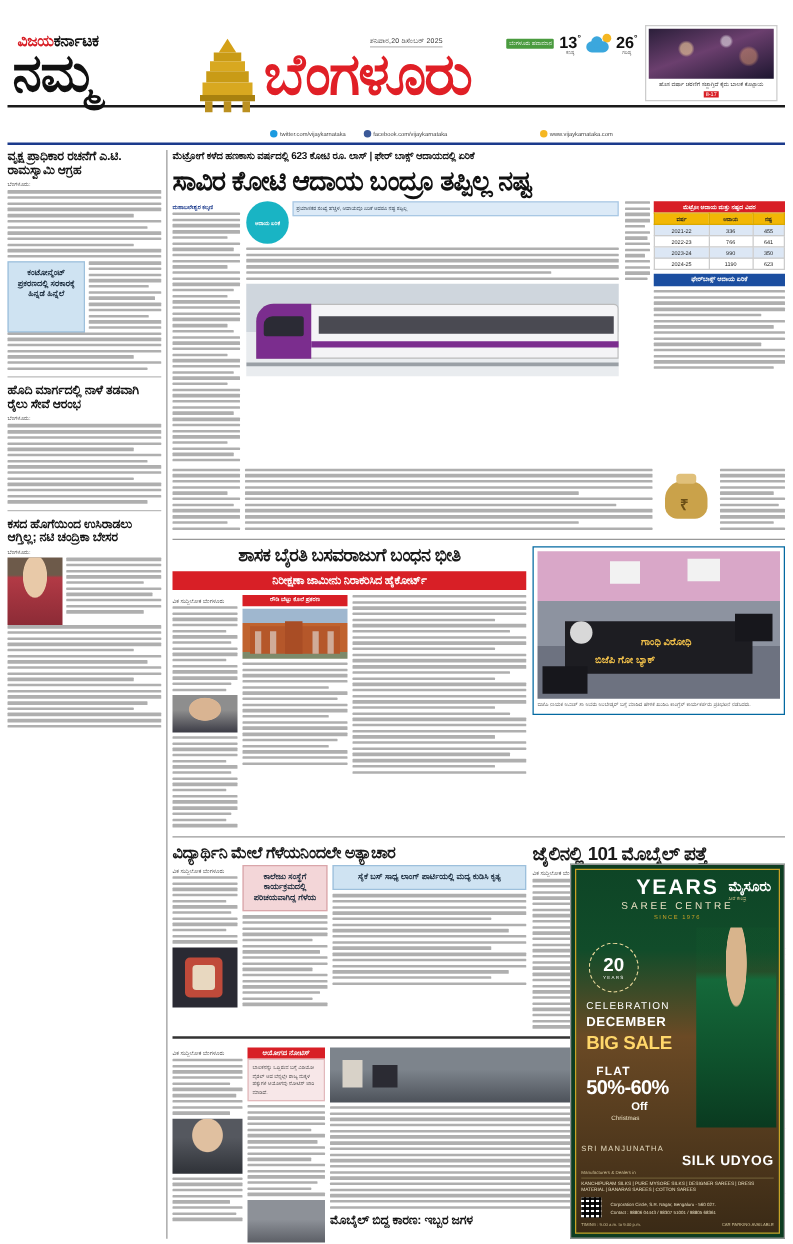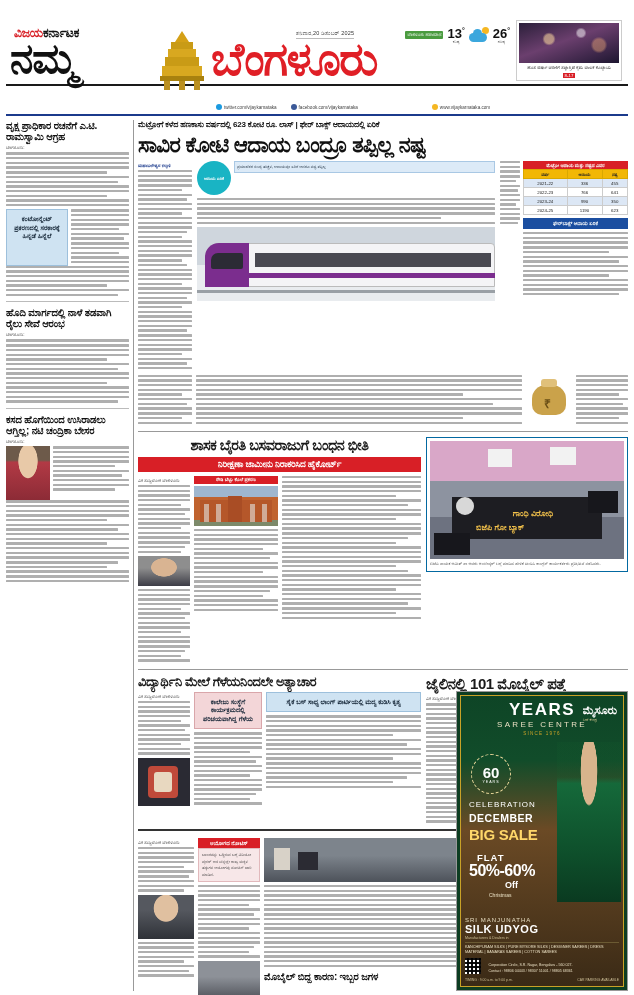--- a/index.html
+++ b/index.html
@@ -117,21 +117,21 @@
   .ad-big { position:absolute; left:8px; top:130px; color:#ffd76a; font-size:15px; font-weight:bold; letter-spacing:-.3px;}
   .ad-flat { position:absolute; left:16px; top:156px; color:#fff; font-size:9.5px; font-weight:bold; letter-spacing:1px;}
   .ad-off { position:absolute; left:8px; top:166px; color:#fff; font-size:16px; font-weight:bold; letter-spacing:-.5px;}
   .ad-off2 { position:absolute; left:44px; top:184px; color:#fff; font-size:9px; font-weight:bold;}
   .ad-xmas { position:absolute; left:28px; top:196px; color:#e9dfc2; font-size:5px; }
   .ad-lady2{ position:absolute; right:2px; top:46px; width:64px;height:160px;
              background:radial-gradient(ellipse at 50% 18%, #d8b48c 0 18%, transparent 19%),
                         linear-gradient(180deg, rgba(20,98,47,.15) 0 22%, #15693a 26%, #0e4f2b 70%, #0a3a20 100%);}
   .ad-foot { position:absolute; left:4px; right:4px; bottom:4px; color:#f0e6c8; }
   .ad-f1 { font-size:6px; letter-spacing:1px; color:#e6dcc0;}
-  .ad-f2 { font-size:11px; font-weight:bold; letter-spacing:.5px; color:#fff; }
+  .ad-f2 { font-size:11px; font-weight:bold; letter-spacing:.5px; color:#fff;text-align:right; }
   .ad-f3 { font-size:3.6px; color:#cdbf96; margin-top:1px;}
   .ad-f4 { font-size:3.8px; color:#e9dfc2; border-top:.5px solid #6b5a33; margin-top:2px; padding-top:1.5px; line-height:1.5;}
   .ad-qr { width:16px;height:16px;background:
       repeating-linear-gradient(90deg,#fff 0 2px,#111 2px 4px),
       repeating-linear-gradient(0deg,#fff 0 2px,#111 2px 4px);
       background-blend-mode:multiply; display:inline-block; vertical-align:top; margin-right:3px;}
   .ad-f5 { font-size:3.6px; color:#e6dcc0; display:inline-block; width:120px; line-height:1.55;}
   .ad-f6 { font-size:3.4px; color:#cdbf96; margin-top:2px; display:flex; justify-content:space-between;}
 
   .mob-blue { background:#1b7fc4; color:#fff; font-weight:bold; font-size:6.5px; text-align:center;
@@ -907,21 +907,21 @@
             <div class="ad-since">SINCE 1976</div>
           </div>
           <div class="ad-kn">
             <span>ಮೈಸೂರು</span>
             <small>ಸೀರೆ ಕೇಂದ್ರ</small>
           </div>
 
           <div class="ad-lady2"></div>
 
           <div class="badge30">
-            <b>60</b>
+            <b>20</b>
               <small>YEARS</small>
           </div>
           <div class="ad-cel">CELEBRATION</div>
           <div class="ad-dec">DECEMBER</div>
           <div class="ad-big">BIG SALE</div>
           <div class="ad-flat">FLAT</div>
           <div class="ad-off">50%-60%</div>
           <div class="ad-off2">Off</div>
           <div class="ad-xmas">Christmas</div>
 

